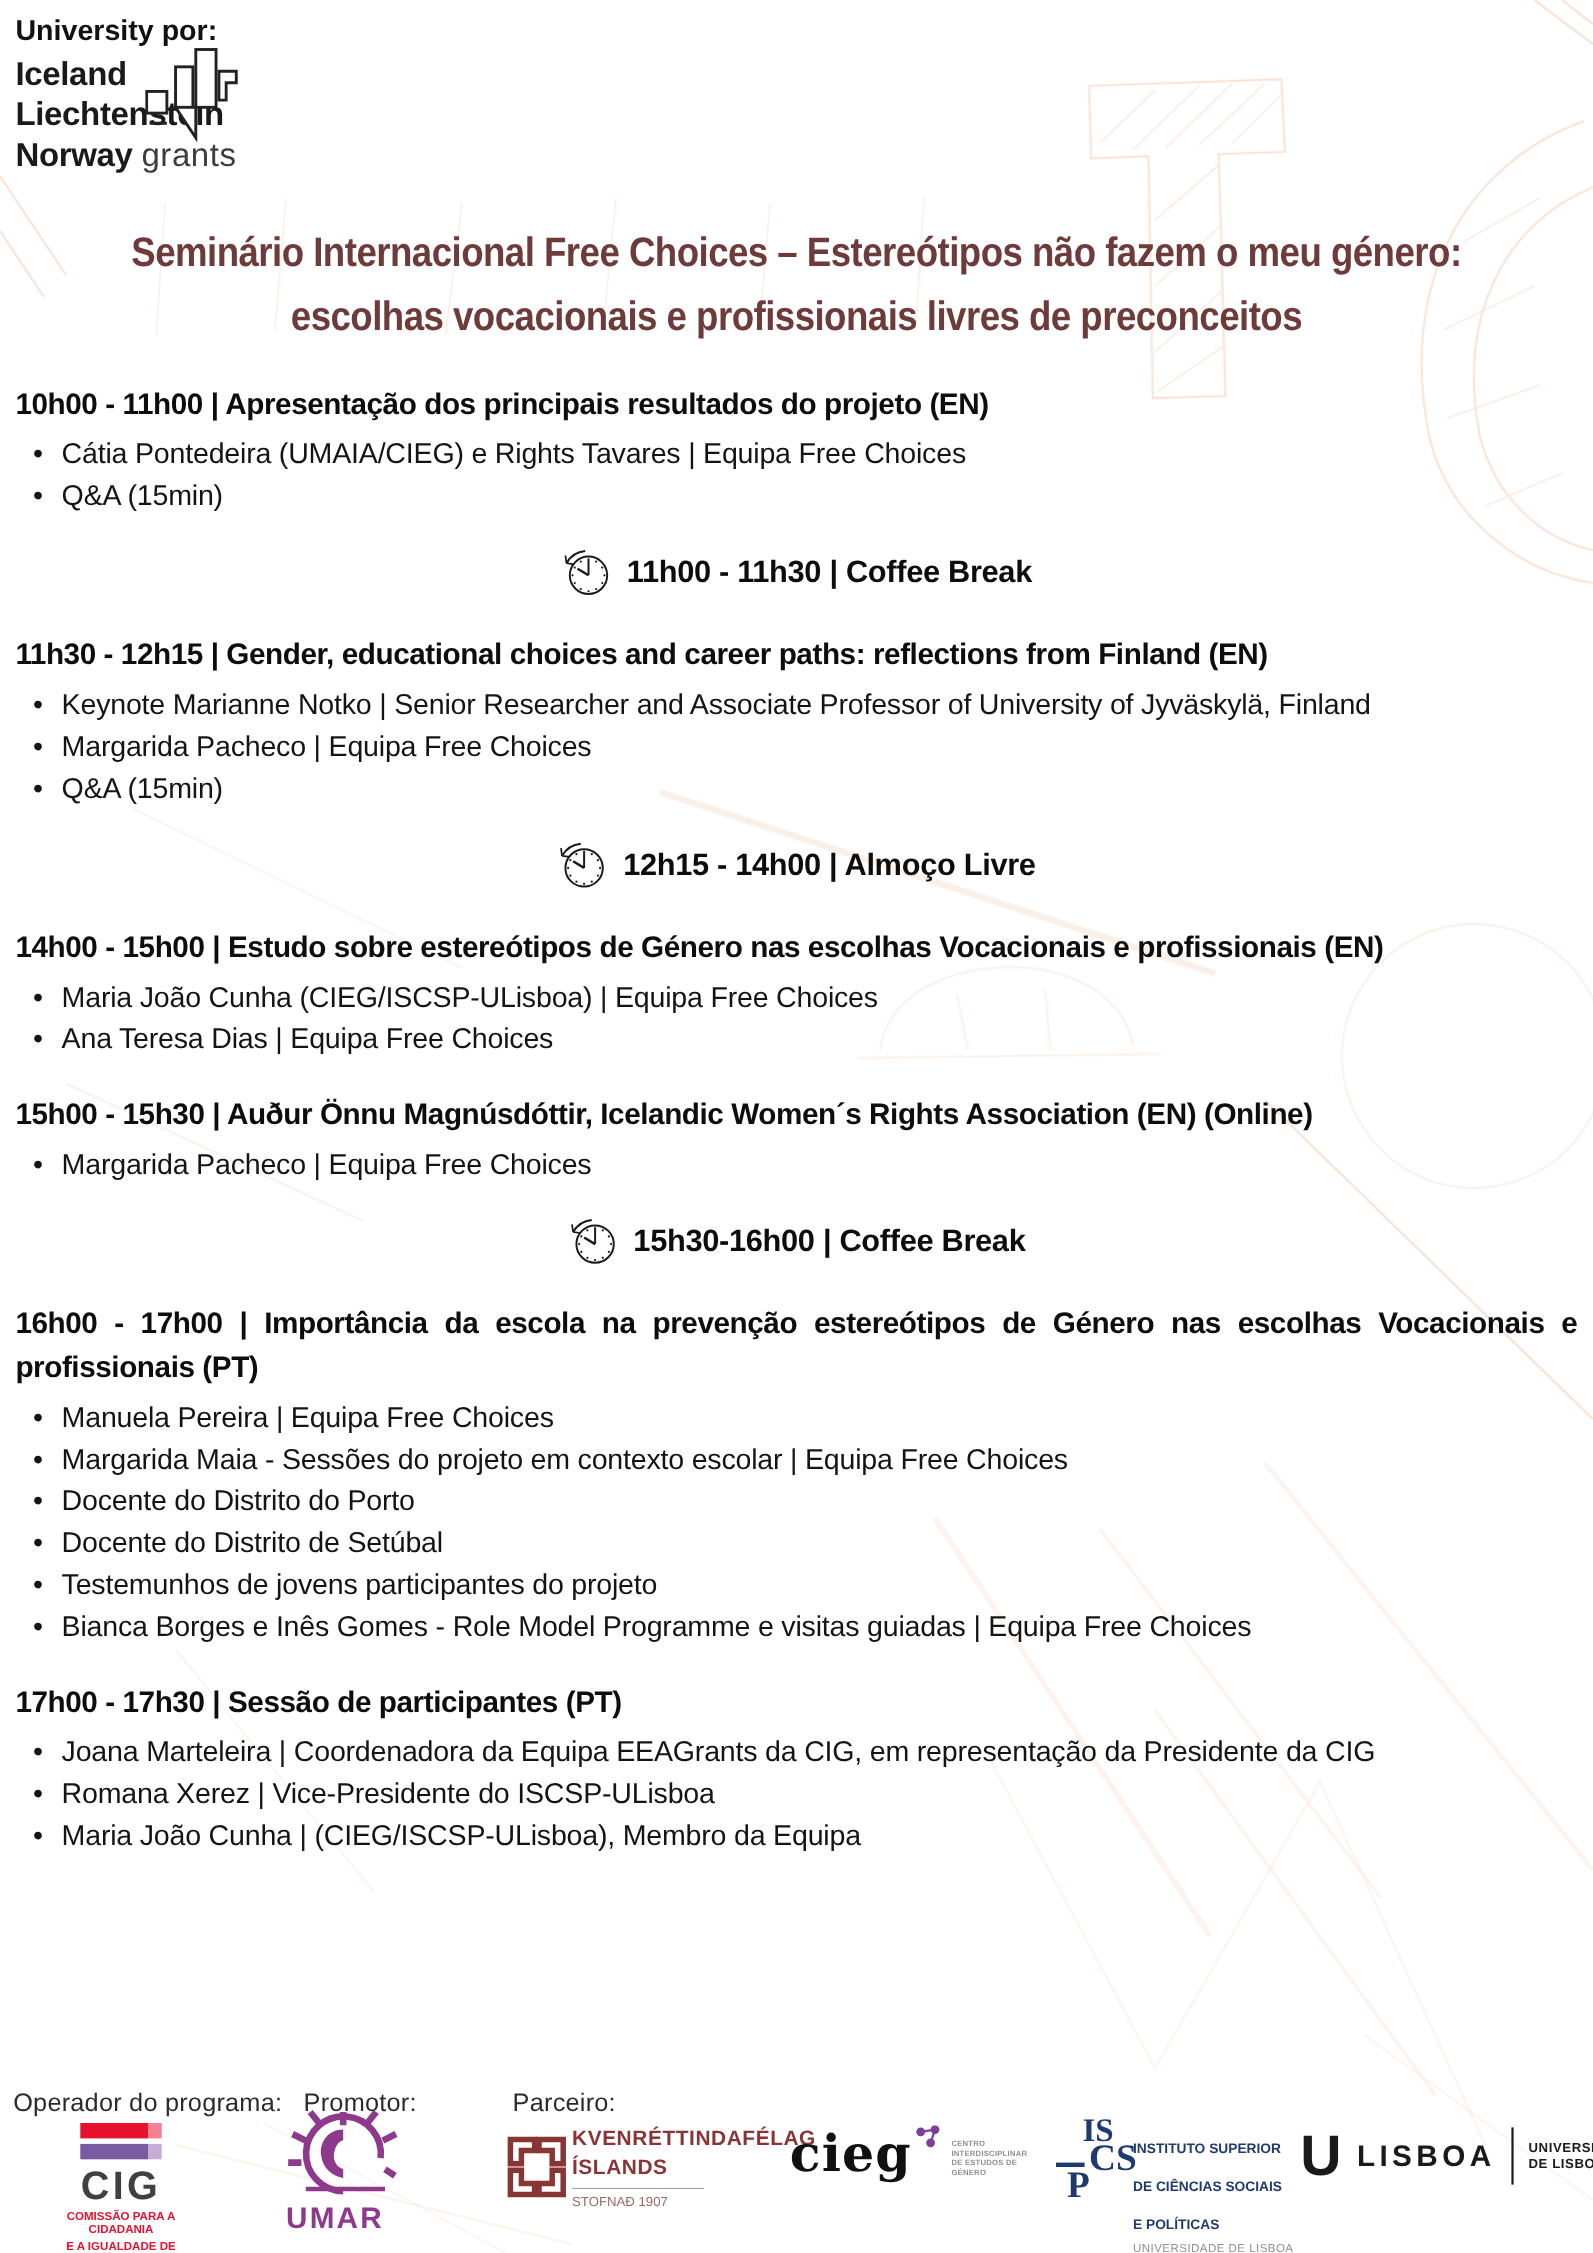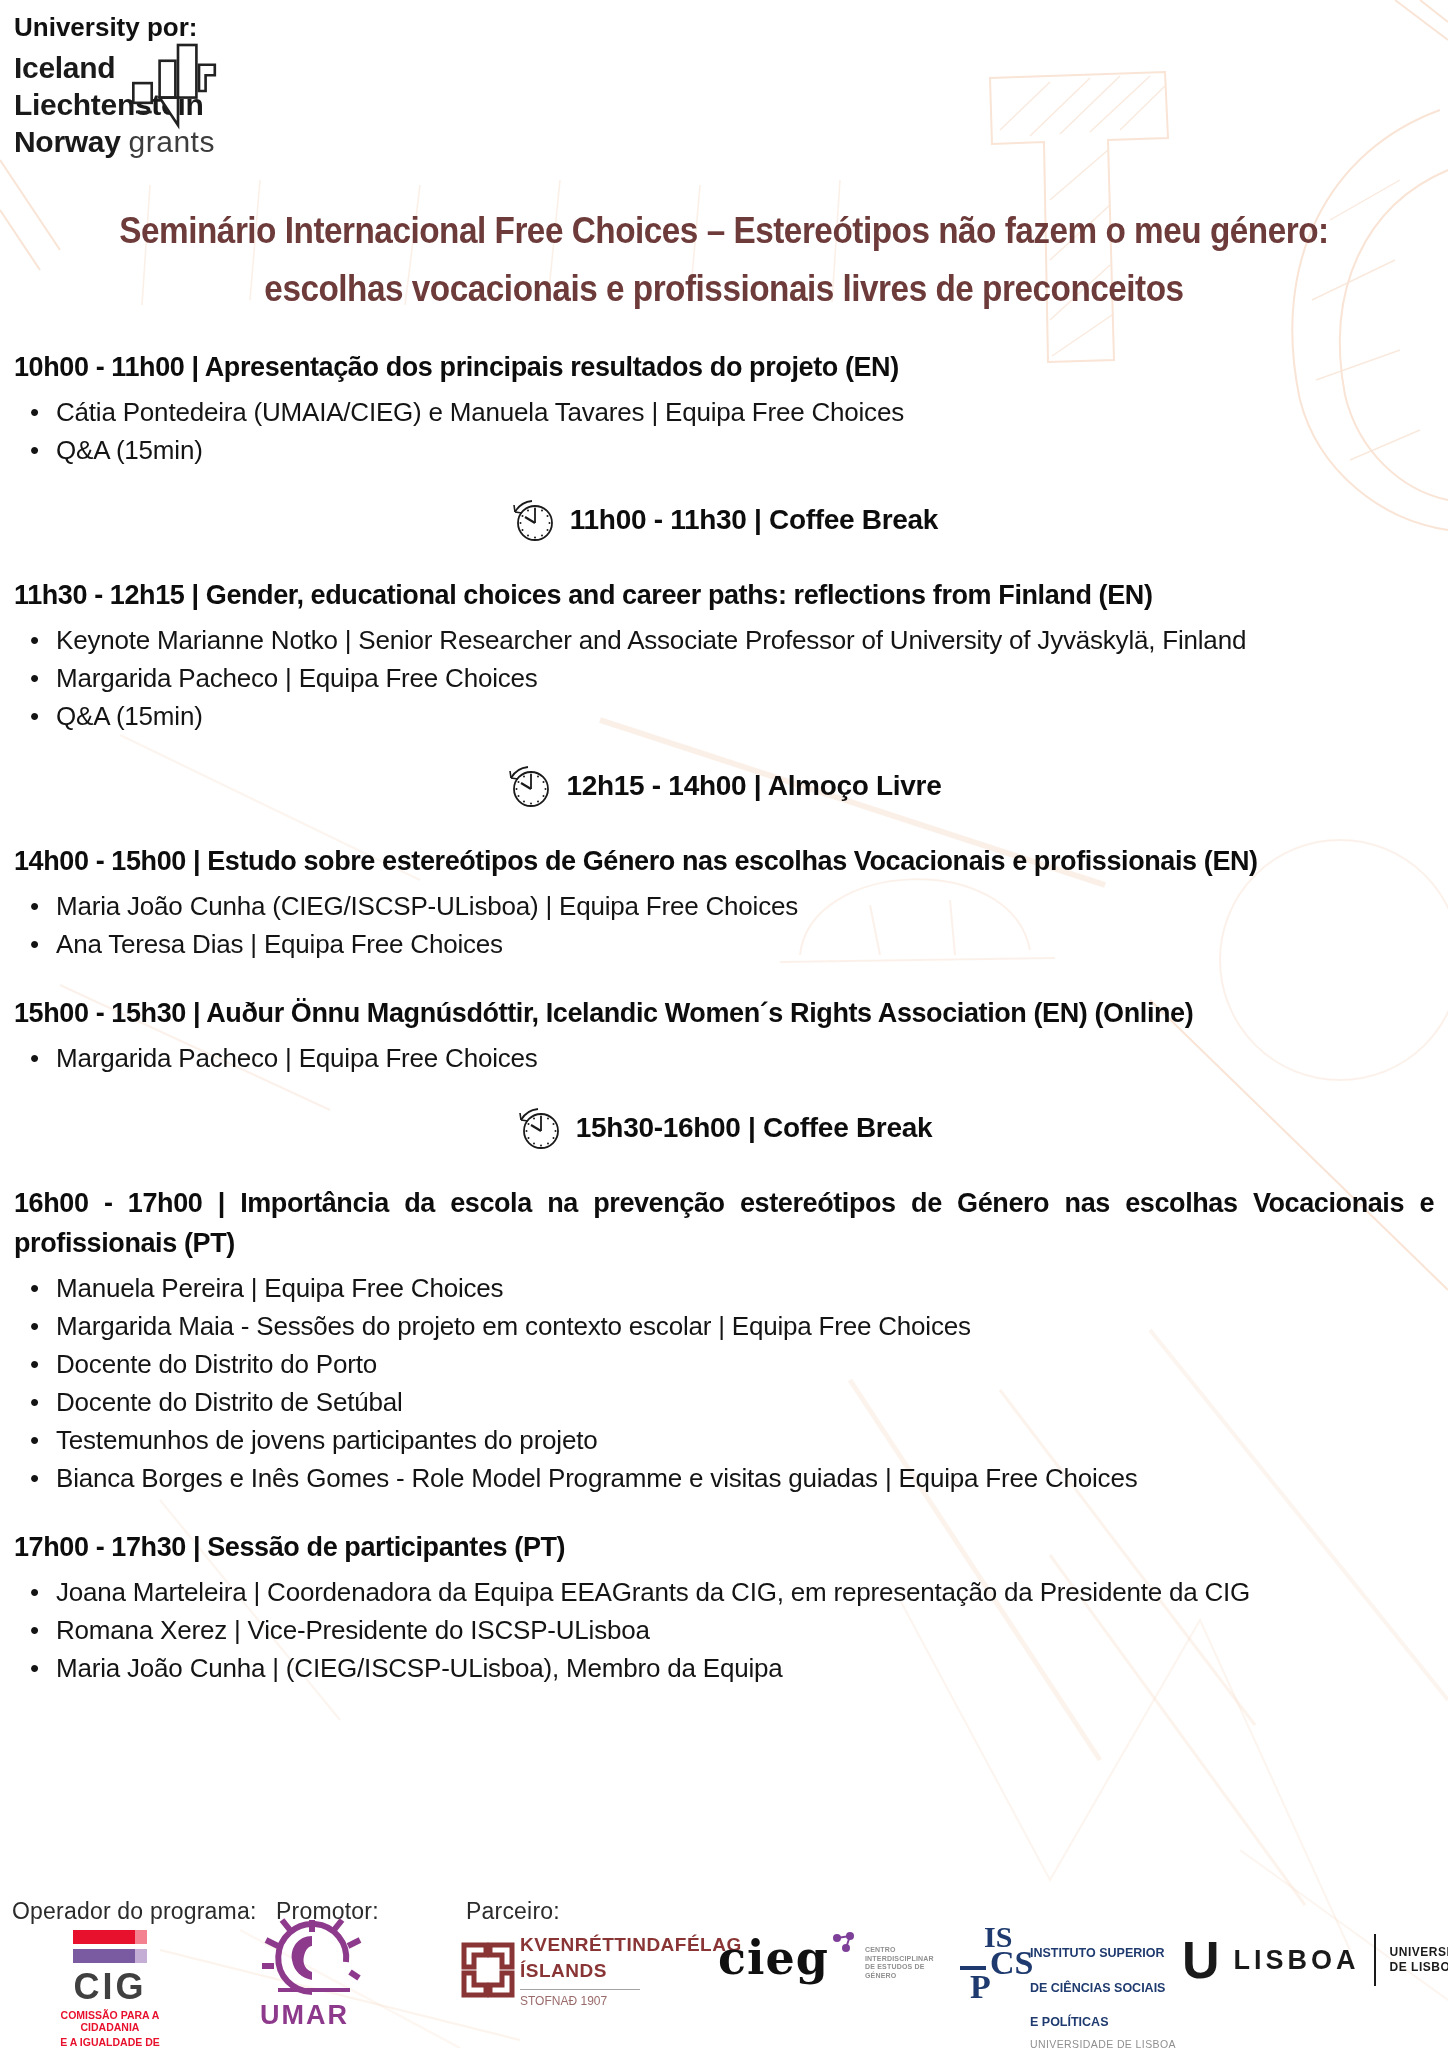--- a/index.html
+++ b/index.html
@@ -168,21 +168,21 @@
 
     <div class="title">
       <div>Seminário Internacional Free Choices – Estereótipos não fazem o meu género:</div>
       <div>escolhas vocacionais e profissionais livres de preconceitos</div>
     </div>
 
 
     <div>
       <div class="session-heading">10h00 - 11h00 | Apresentação dos principais resultados do projeto (EN)</div>
       <ul class="bullets">
-        <li>Cátia Pontedeira (UMAIA/CIEG) e Manuela Tavares | Equipa Free Choices</li>
+        <li>Cátia Pontedeira (UMAIA/CIEG) e Rights Tavares | Equipa Free Choices</li>
         <li>Q&amp;A (15min)</li>
       </ul>
     </div>
 
     <div class="break-row">
       <svg class="clock" width="48" height="50" viewBox="0 0 48 50">
         <g stroke="#1a1a1a" fill="none" stroke-width="1.8">
           <circle cx="25" cy="28" r="17"></circle>
           <path d="M25 28 L25 14"></path>
           <path d="M25 28 L15 22" stroke-width="2.2"></path>

